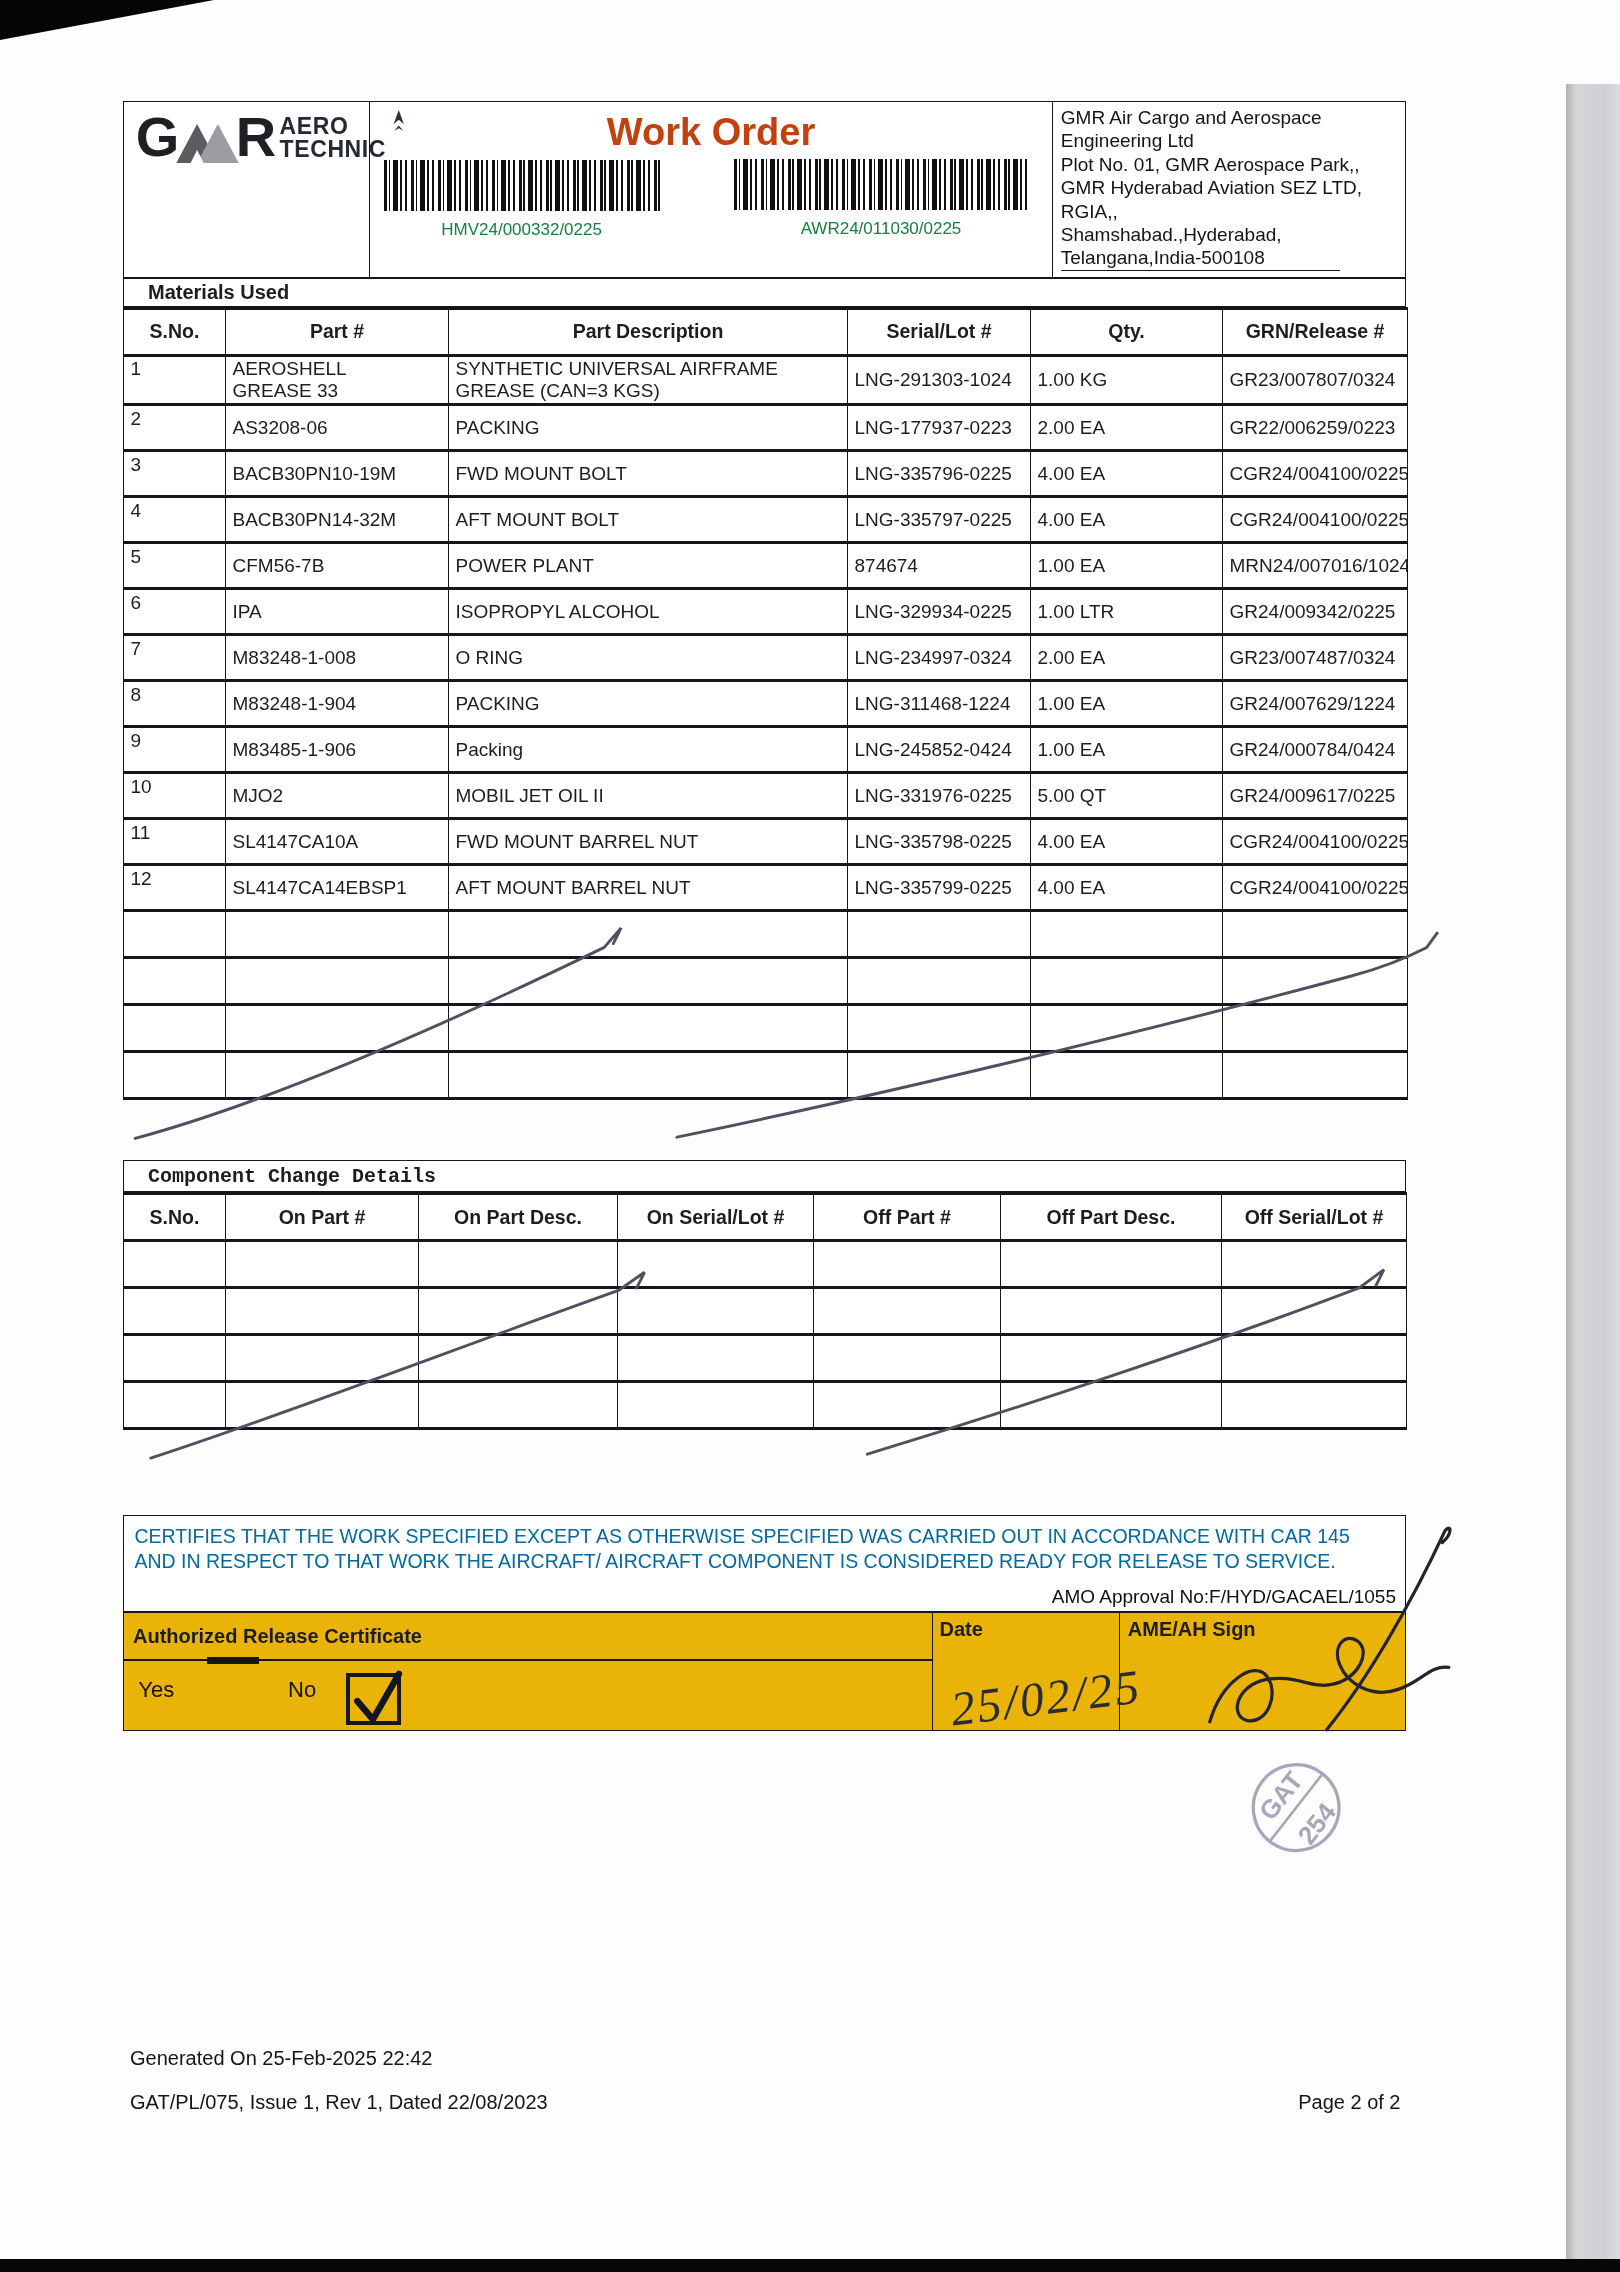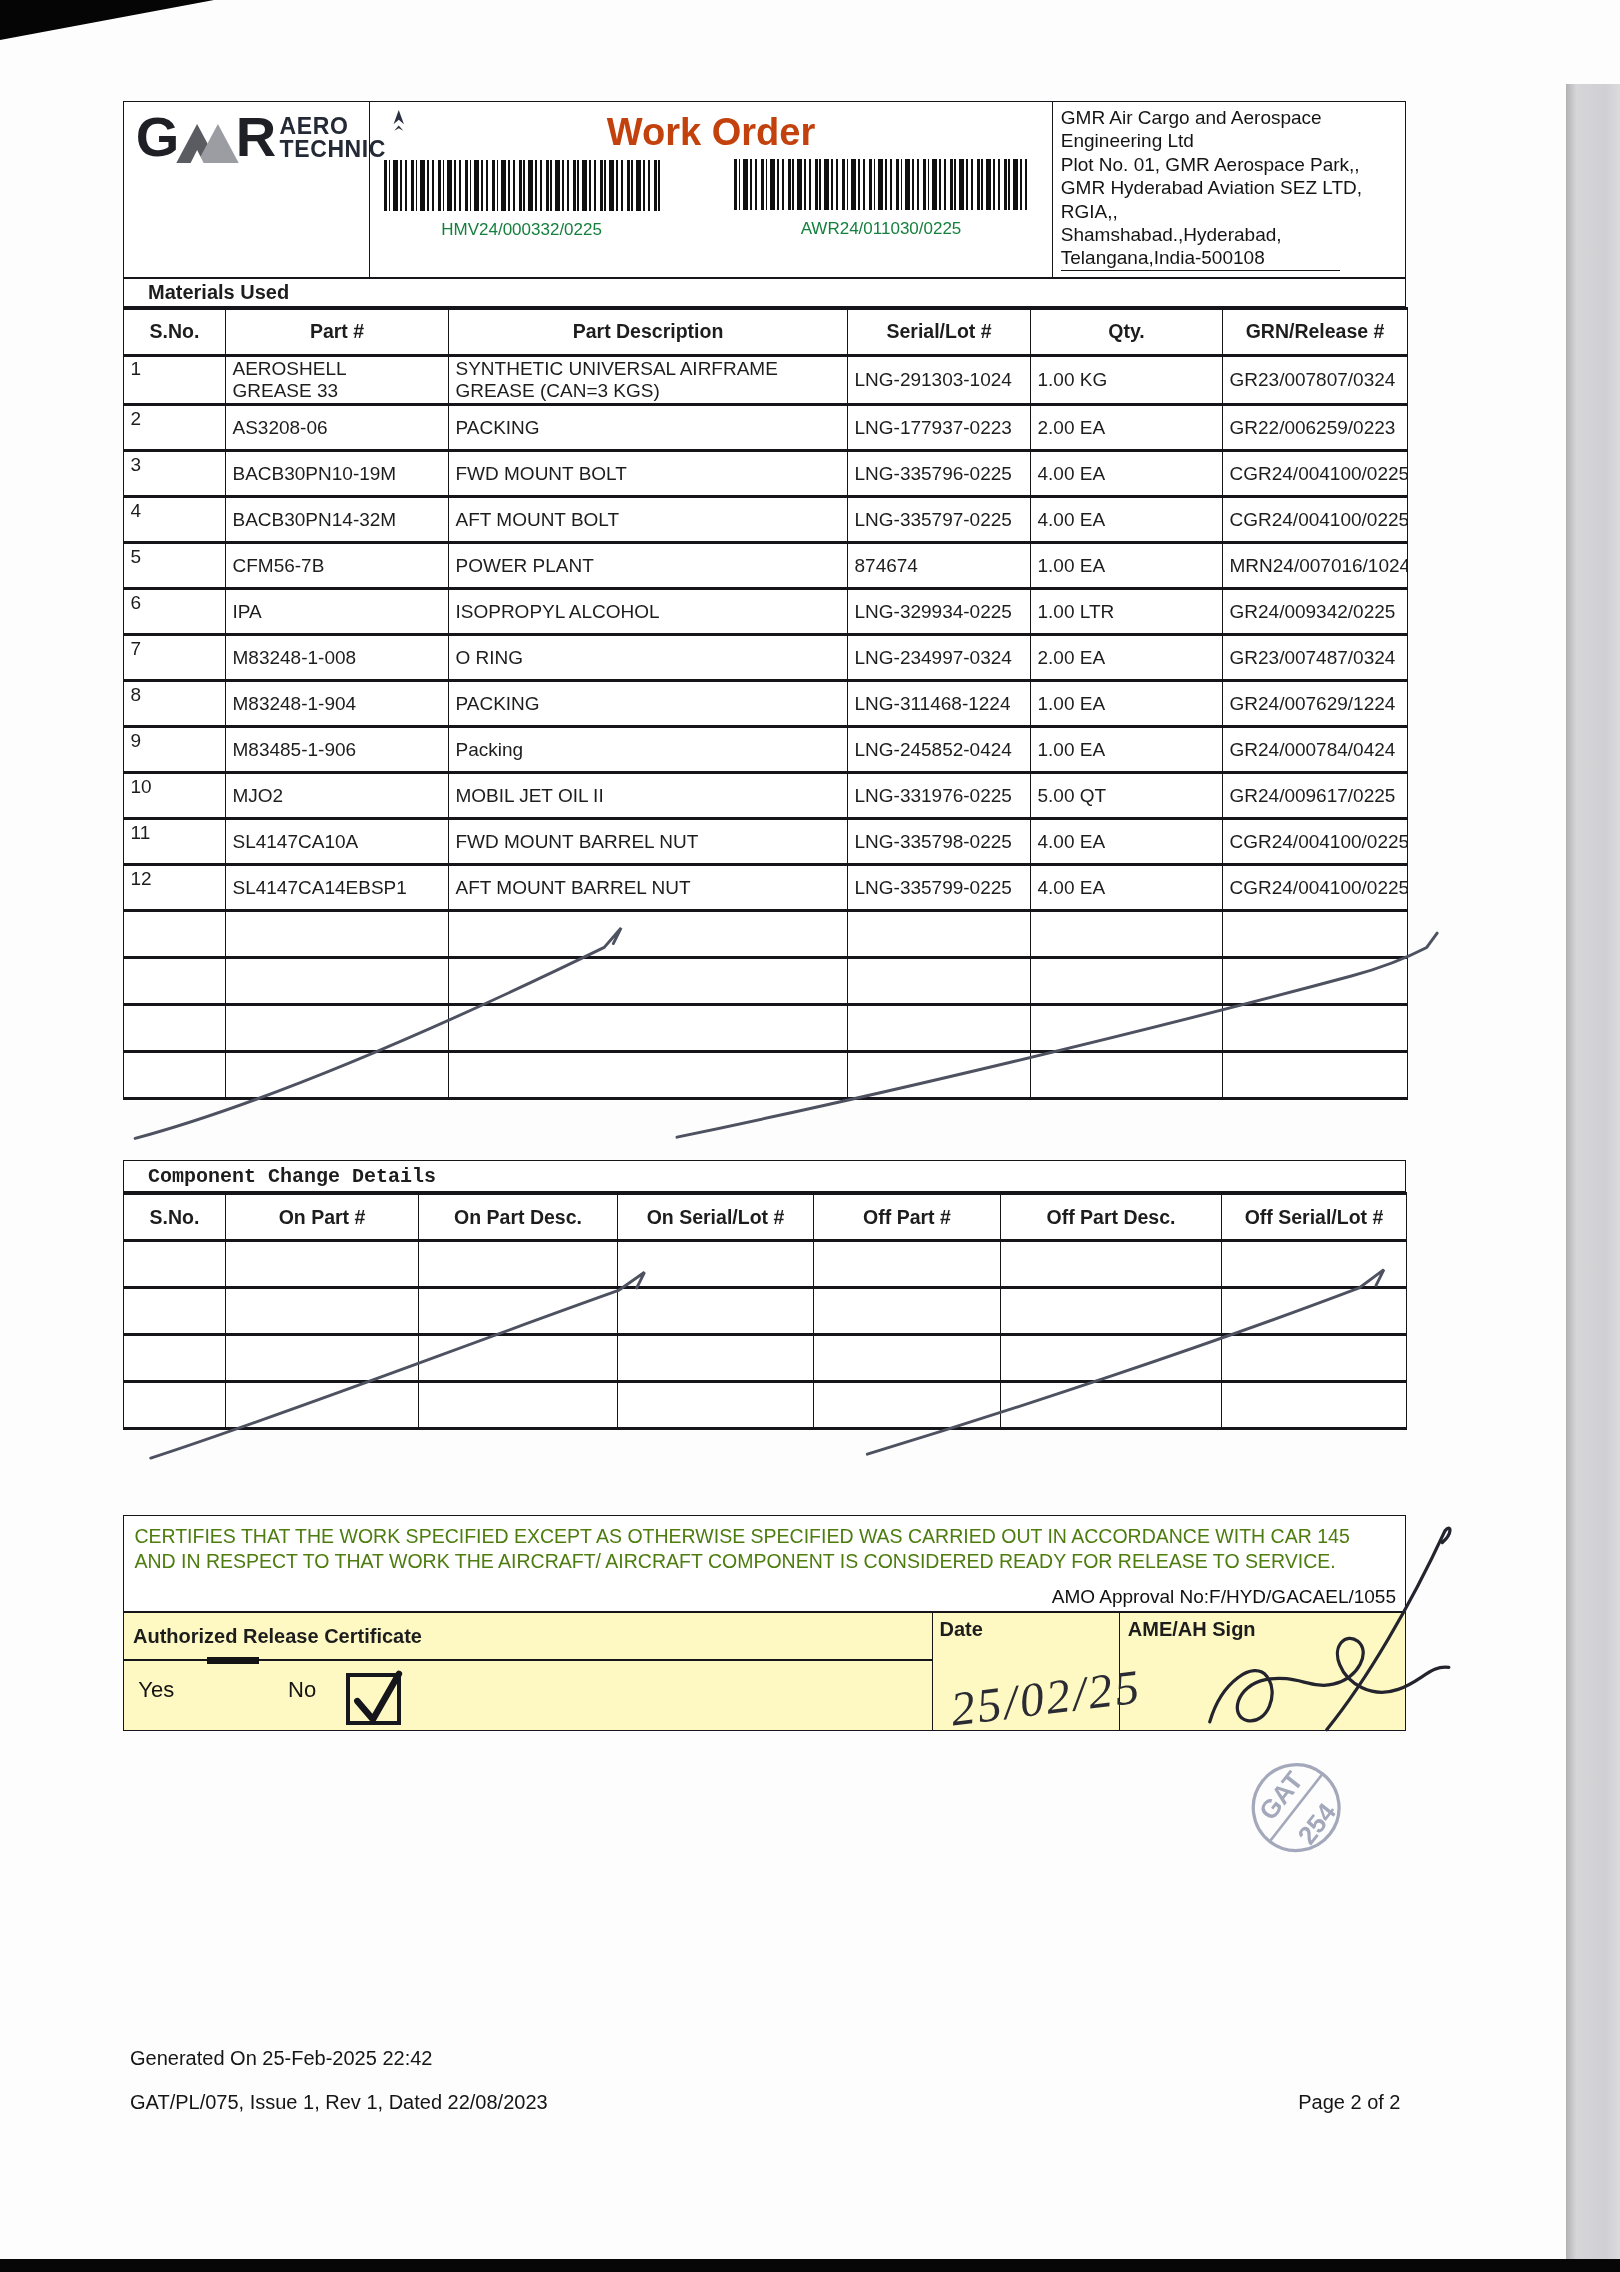--- a/index.html
+++ b/index.html
@@ -51,25 +51,25 @@
   table.grid th{font-weight:bold;text-align:center;font-size:19.5px;}
   td.sno{vertical-align:top;padding-top:3.9px;}
   td.pre{white-space:pre-line;}
   tr.hrow{height:47px;}
   tr.r{height:46px;}
   tr.emptyr{height:47px;}
   td.empty-cell{border-top-width:3.2px;}
 
   
   .cert{top:1515px;height:97px;border:1.9px solid #15151a;background:#fff;padding:7.8px 10.4px;position:absolute;}
-  .cert-line{font-size:19.5px;line-height:25px;color:#4d7c0f;}
+  .cert-line{font-size:19.5px;line-height:25px;color:#0369a1;}
   .amo{position:absolute;right:9px;bottom:2.6px;font-size:19px;color:#101010;}
 
   
-  .release{top:1612px;height:119px;border:1.9px solid #15151a;background:#fef9c3;position:absolute;display:flex;}
+  .release{top:1612px;height:119px;border:1.9px solid #15151a;background:#eab308;position:absolute;display:flex;}
   .rel-left{width:809px;border-right:1.9px solid #15151a;box-sizing:border-box;position:relative;}
   .rel-left-top{height:48px;border-bottom:2.6px solid #15151a;box-sizing:border-box;
        display:flex;align-items:center;padding-left:9px;font-weight:bold;font-size:20px;}
   .rel-left-bot{position:relative;height:67px;}
   .yes-lbl,.no-lbl{position:absolute;font-size:22px;color:#141414;top:15.6px;}
   .yes-lbl{left:14.3px;}
   .no-lbl{left:164px;}
   .yes-dash{position:absolute;left:83px;top:-4.5px;width:52px;height:7.8px;background:#141414;}
   .no-box{position:absolute;left:222px;top:11.7px;width:47px;height:44px;border:4.5px solid #17181d;}
   .rel-date{width:187px;border-right:1.9px solid #15151a;box-sizing:border-box;padding:5.2px 0 0 6.5px;

